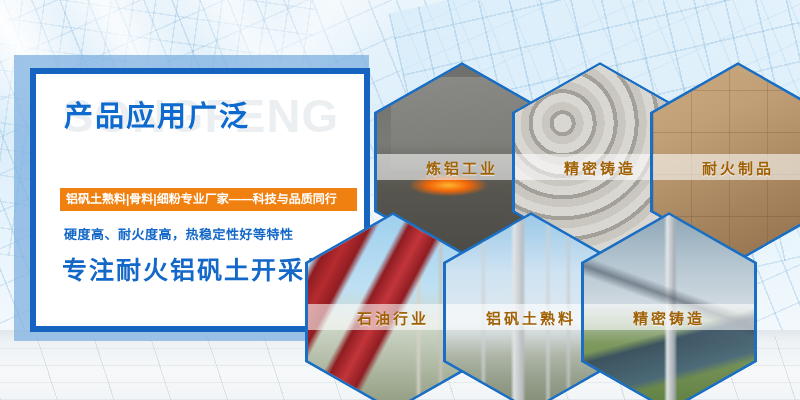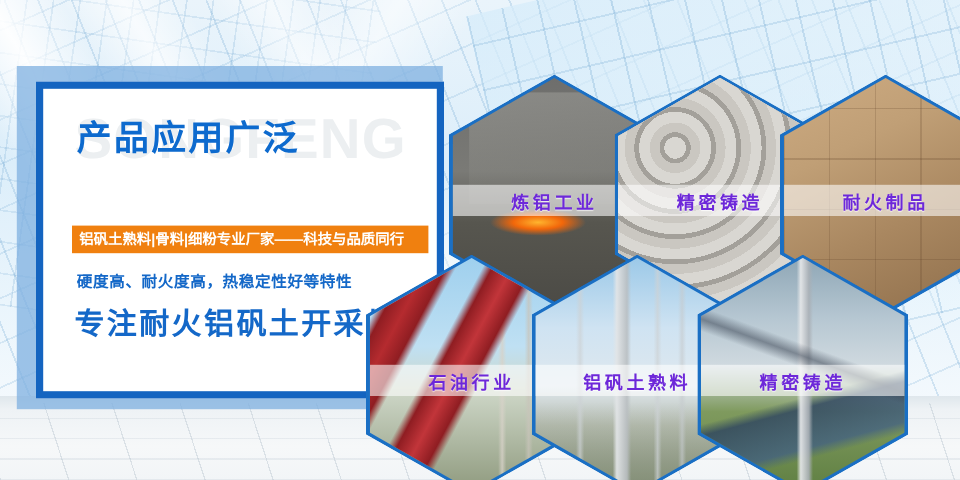--- a/index.html
+++ b/index.html
@@ -133,21 +133,21 @@
   .hex .hinner{
     position:absolute;inset:3px;
     clip-path:polygon(50% 0%,100% 25%,100% 75%,50% 100%,0% 75%,0% 25%);
     overflow:hidden;
   }
   .hex .photo{position:absolute;inset:0;}
   .hex .hlabel{
     position:absolute;left:0;right:0;top:46%;height:26px;
     background:rgba(255,255,255,.58);
     display:flex;align-items:center;justify-content:center;
-    color:#6d28d9;font-size:15px;font-weight:bold;letter-spacing:3px;
+    color:#a16207;font-size:15px;font-weight:bold;letter-spacing:3px;
     text-shadow:0 1px 1px rgba(255,255,255,.85);
   }
 
   
   .ph-smelt{
     background:
       radial-gradient(ellipse 54px 15px at 42% 62%,#ffb52e 0%,#f2670a 38%,rgba(200,70,10,0) 74%),
       linear-gradient(180deg,#6e6e6c 0%,#7a7a76 40%,#57564f 62%,#4b4a45 100%),
       repeating-linear-gradient(92deg,rgba(0,0,0,.13) 0 2px,rgba(255,255,255,.05) 2px 16px);
   }

